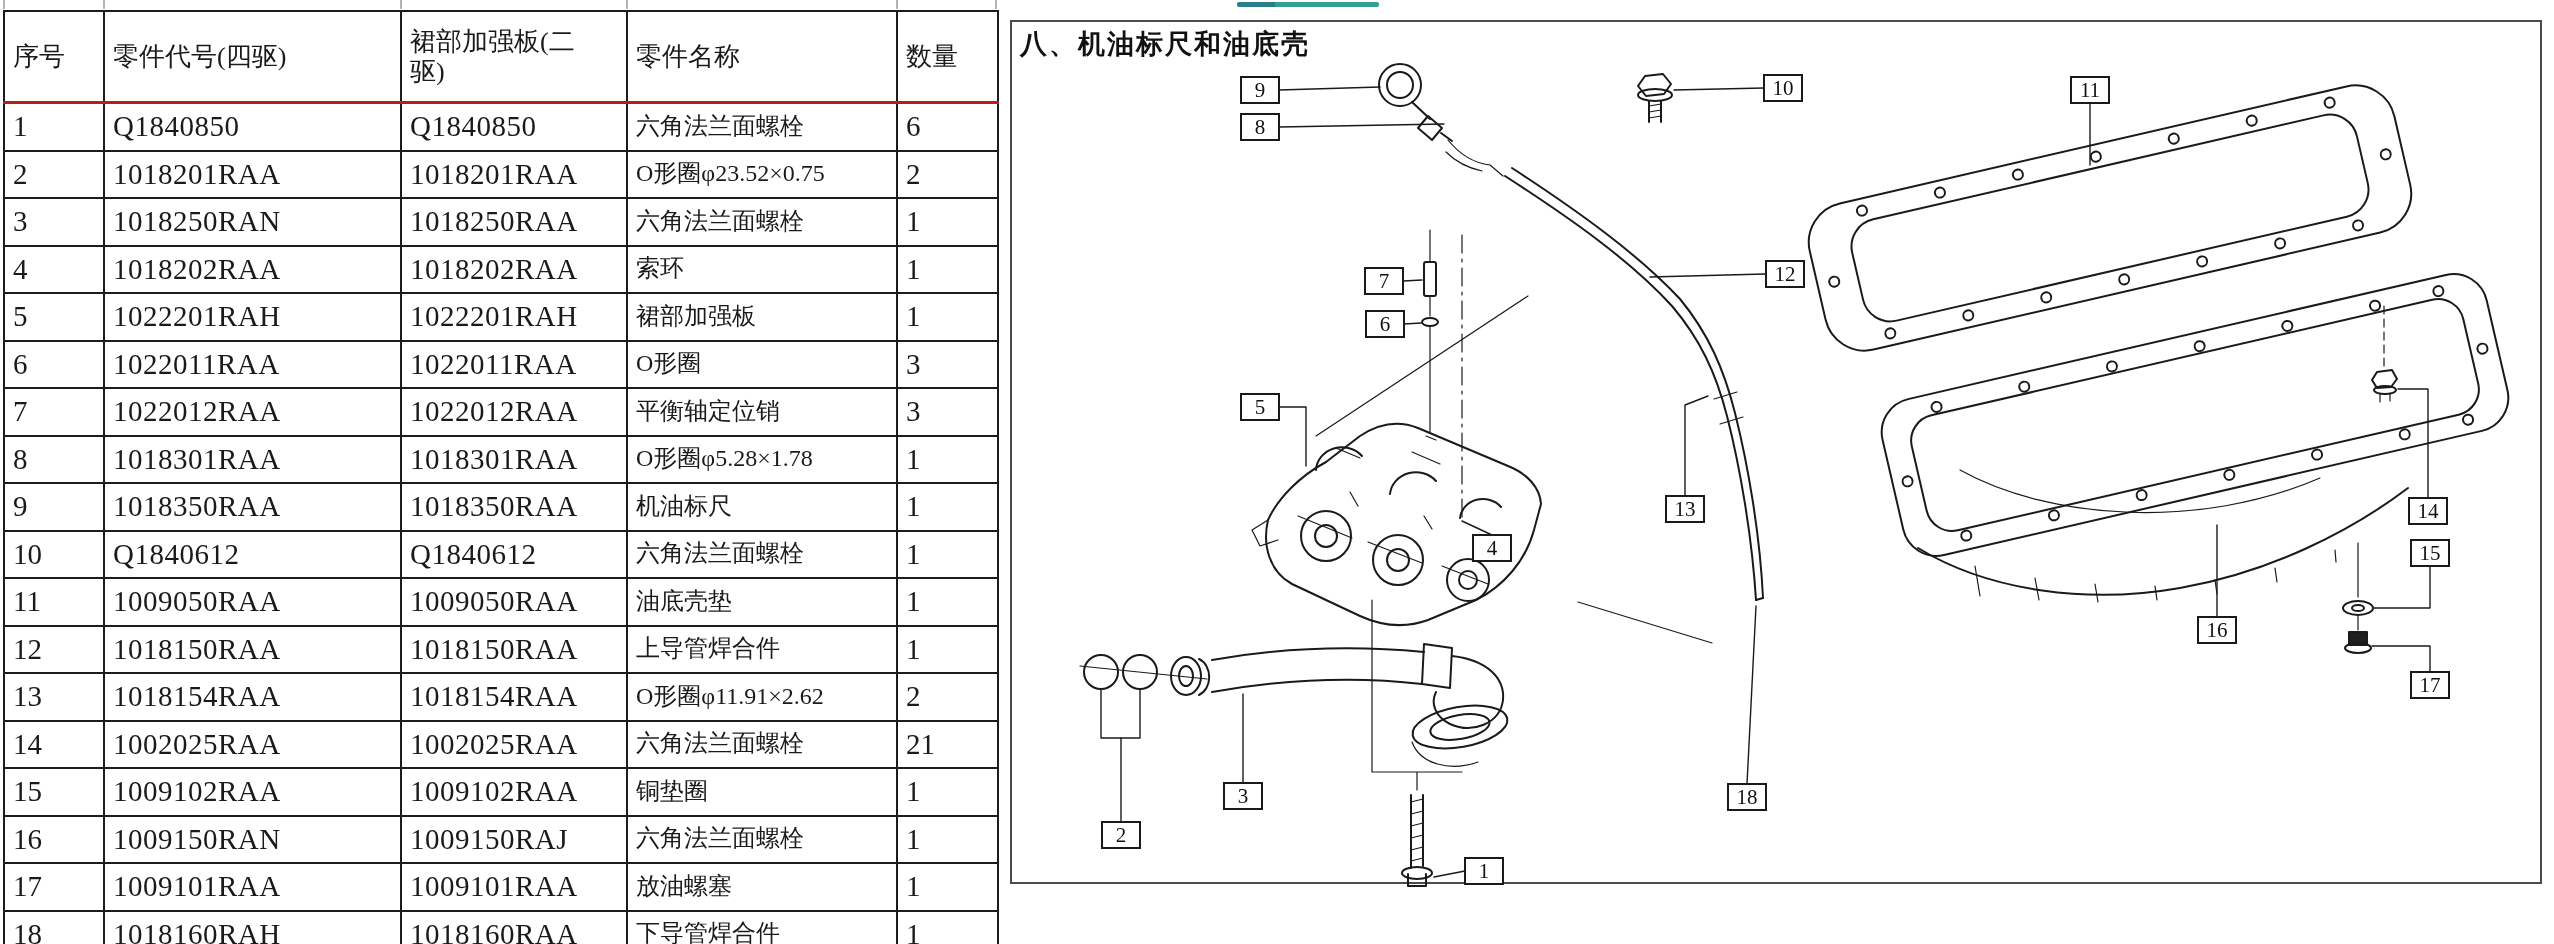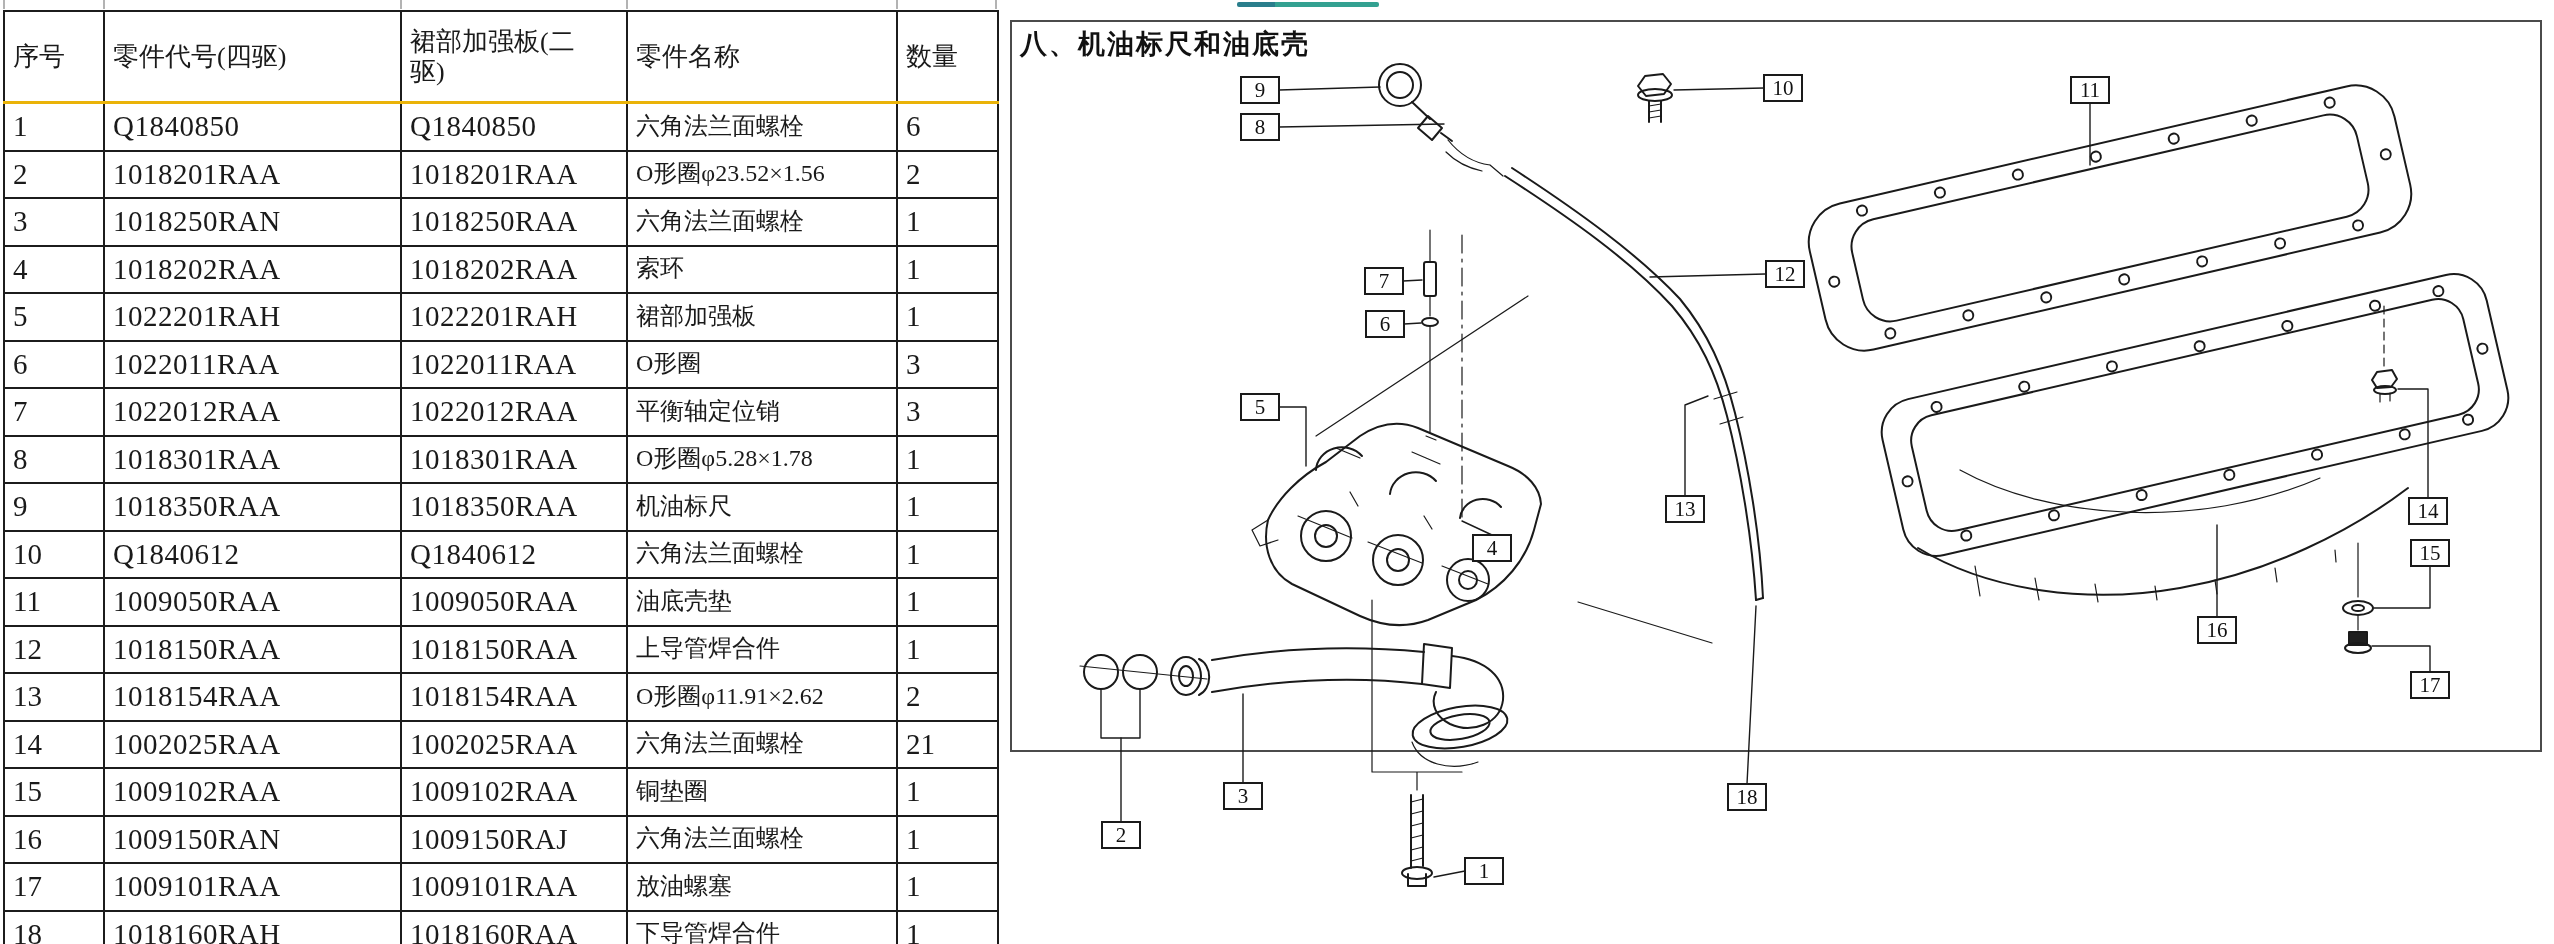--- a/index.html
+++ b/index.html
@@ -13,29 +13,29 @@
     border:2px solid #1c1c1c;vertical-align:middle;text-align:left;
     overflow:hidden;white-space:normal;line-height:1.15;
   }
   table.parts th{font-weight:400;font-size:26px;height:85px;padding:2px 6px 2px 8px;}
   table.parts th.h-code2 span{display:inline-block;max-width:168px;}
   table.parts td{height:43.5px;padding:1px 4px 1px 8px;}
   td.c-num{font-size:29px;}
   td.c-code4,td.c-code2{font-size:29px;letter-spacing:.5px;}
   td.c-name{font-size:24px;}
   td.c-qty{font-size:29px;}
-  thead tr{border-bottom:3px solid #eab308;}
+  thead tr{border-bottom:3px solid #b91c1c;}
 
   .tick{position:absolute;top:0;width:2px;height:9px;background:#b3b3b3;}
 
   
   .accent-bar{position:absolute;left:1237px;top:2px;width:142px;height:5px;border-radius:2px;}
 
   
-  .panel{position:absolute;left:1010px;top:20px;width:1532px;height:732px;
+  .panel{position:absolute;left:1010px;top:20px;width:1532px;height:864px;
          border:2px solid #4b4b4b;box-sizing:border-box;background:#fff;}
   .panel-title{position:absolute;left:8px;top:4px;font-size:27px;font-weight:700;
                letter-spacing:2px;color:#111;}
   .watermark{position:absolute;left:873px;top:693px;font-size:45px;font-weight:700;
              letter-spacing:1px;}
   #diagram-svg{position:absolute;left:0;top:0;}
 
   #diagram-svg path,#diagram-svg circle,#diagram-svg ellipse,#diagram-svg rect.part,
   #diagram-svg polyline{fill:none;stroke:#1a1a1a;stroke-width:2;
                         stroke-linecap:round;stroke-linejoin:round;}
@@ -82,21 +82,21 @@
           <td class="c-num">1</td>
           <td class="c-code4">Q1840850</td>
           <td class="c-code2">Q1840850</td>
           <td class="c-name">六角法兰面螺栓</td>
           <td class="c-qty">6</td>
         </tr>
         <tr>
           <td class="c-num">2</td>
           <td class="c-code4">1018201RAA</td>
           <td class="c-code2">1018201RAA</td>
-          <td class="c-name">O形圈φ23.52×1.56</td>
+          <td class="c-name">O形圈φ23.52×0.75</td>
           <td class="c-qty">2</td>
         </tr>
         <tr>
           <td class="c-num">3</td>
           <td class="c-code4">1018250RAN</td>
           <td class="c-code2">1018250RAA</td>
           <td class="c-name">六角法兰面螺栓</td>
           <td class="c-qty">1</td>
         </tr>
         <tr>

